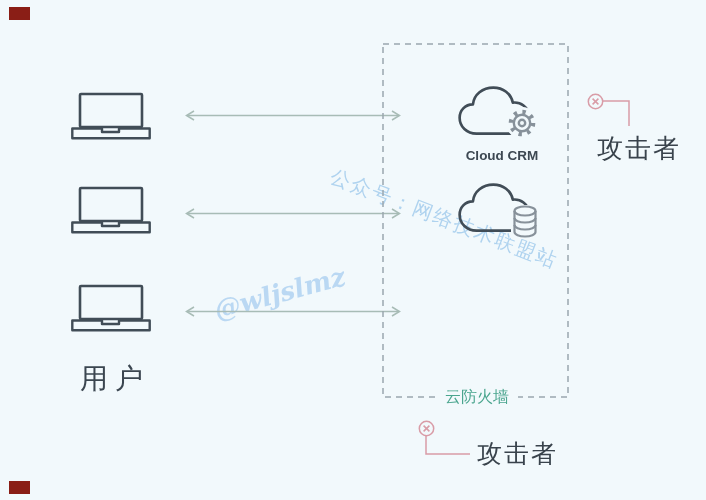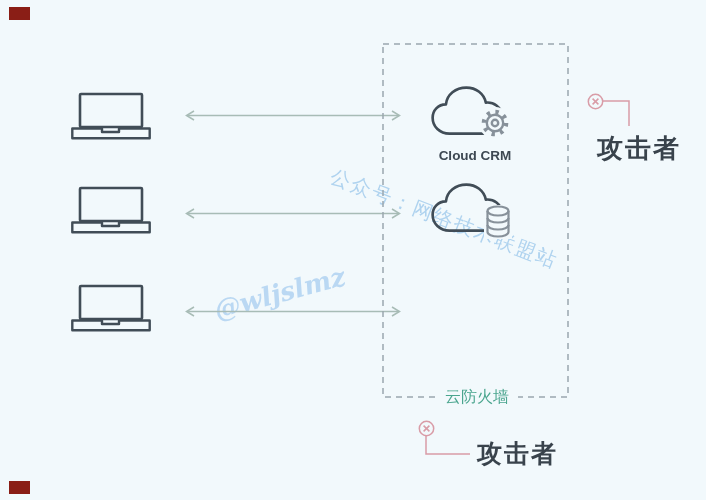--- a/index.html
+++ b/index.html
@@ -25,31 +25,31 @@
 
   
   .firewall-label{
     font-size:16px;font-weight:500;color:#4aa58e;
     background:#f2f9fc;padding:0 9px;white-space:nowrap;
     transform:translate(-50%,-50%);
   }
 
   
   .service{
-    width:110px;text-align:center;
+    width:110px;text-align:center;margin-left:27px;
   }
   .service .icon-wrap{position:relative;height:58px;}
   .service-label{
     margin-top:6px;font-size:13.5px;font-weight:600;color:#3d4852;
     white-space:nowrap;
   }
 
   
   .attacker-label{
-    font-size:26px;font-weight:700;color:#39434c;letter-spacing:2px;
+    font-size:26px;font-weight:400;color:#39434c;letter-spacing:2px;
     white-space:nowrap;
   }
   .attacker-label.small{font-size:25px;}
 
   
   .wm-channel{
     font-size:20px;letter-spacing:2px;color:rgba(130,185,230,0.6);
     transform:rotate(21deg);transform-origin:left top;white-space:nowrap;
   }
   .wm-handle{
@@ -82,20 +82,21 @@
       <path d="M1.3 36.5 H31 V40 H48 V36.5 H78.7 V46.3 H1.3 Z" fill="none" stroke="#414d57" stroke-width="2.4" stroke-linejoin="round"></path>
     </svg>
   </div>
   <div class="abs" style="left:71px;top:284px;">
     <svg width="80" height="48" viewBox="0 0 80 48">
       <rect x="9" y="2" width="62" height="33" rx="1" fill="none" stroke="#414d57" stroke-width="2.6"></rect>
       <path d="M1.3 36.5 H31 V40 H48 V36.5 H78.7 V46.3 H1.3 Z" fill="none" stroke="#414d57" stroke-width="2.4" stroke-linejoin="round"></path>
     </svg>
   </div>
 
+  <div class="abs users-label" style="left:80px;top:360px;">用户</div>
 
   <div class="abs" style="left:183px;top:109px;">
     <svg width="220" height="13" viewBox="0 0 220 13">
       <line x1="4" y1="6.5" x2="216" y2="6.5" stroke="#a8bcb6" stroke-width="1.5"></line>
       <polyline points="11,2 3.5,6.5 11,11" fill="none" stroke="#a8bcb6" stroke-width="1.5"></polyline>
       <polyline points="209,2 216.5,6.5 209,11" fill="none" stroke="#a8bcb6" stroke-width="1.5"></polyline>
     </svg>
   </div>
   <div class="abs" style="left:183px;top:207px;">
     <svg width="220" height="13" viewBox="0 0 220 13">

